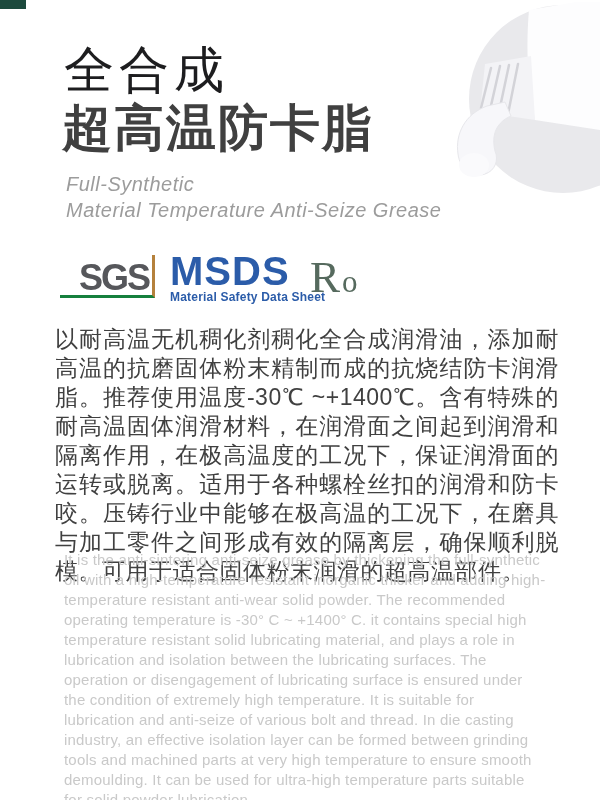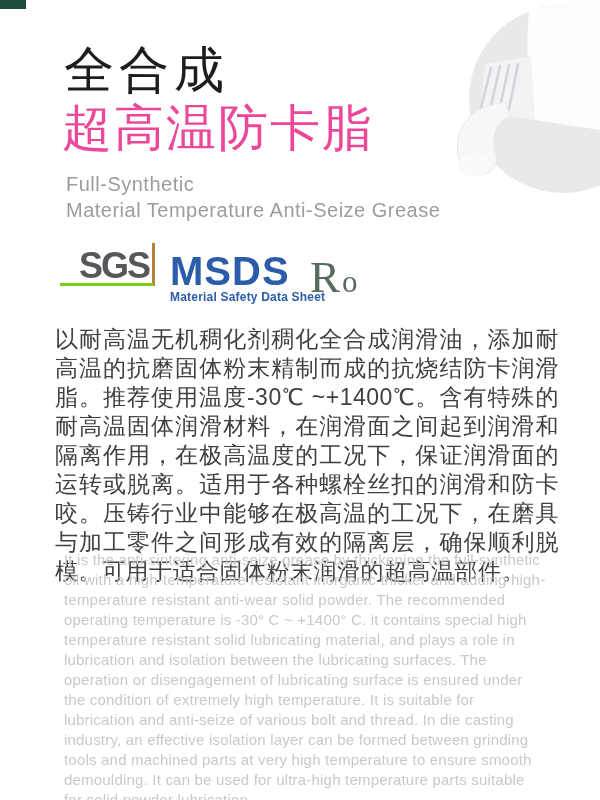--- a/index.html
+++ b/index.html
@@ -6,27 +6,27 @@
   .page{position:relative;width:600px;height:800px;background:#ffffff;overflow:hidden;
         font-family:"Liberation Sans",sans-serif;}
 
   .corner-mark{position:absolute;left:0;top:0;width:26px;height:9px;background:#1c4a3d;}
 
   .photo-wrap{position:absolute;left:425px;top:2px;width:175px;height:200px;}
 
   .title-line1{position:absolute;left:64px;top:44px;font-size:50px;line-height:52px;
                color:#1d1d1f;font-weight:500;letter-spacing:5px;}
   .title-line2{position:absolute;left:62px;top:102px;font-size:50px;line-height:52px;
-               color:#ec4899;font-weight:400;letter-spacing:2px;}
+               color:#404040;font-weight:700;letter-spacing:2px;}
 
-  .subtitle{position:absolute;left:66px;top:171px;color:#9c9c9c;
+  .subtitle{position:absolute;left:66px;top:171px;font-style:italic;color:#9c9c9c;
             font-size:20px;line-height:26px;letter-spacing:.5px;}
 
-  .sgs{position:absolute;left:60px;top:243px;width:92px;height:40px;
-       border-bottom:3px solid #84cc16;border-right:3px solid #b5813c;
+  .sgs{position:absolute;left:60px;top:255px;width:92px;height:40px;
+       border-bottom:3px solid #15803d;border-right:3px solid #b5813c;
        display:flex;align-items:flex-end;justify-content:flex-end;}
   .sgs-text{font-size:36px;font-weight:700;color:#56575b;letter-spacing:-2px;
             line-height:34px;padding-right:3px;}
 
   .msds{position:absolute;left:170px;top:257px;}
   .msds-big{font-size:40px;font-weight:700;color:#2b5ca9;letter-spacing:1px;line-height:29px;}
   .msds-small{font-size:12px;color:#2b5ca9;letter-spacing:.2px;margin-top:4px;font-weight:700;}
 
   .rohs{position:absolute;left:310px;top:257px;font-family:"Liberation Serif",serif;
         color:#566a5e;letter-spacing:2px;display:flex;align-items:baseline;}

